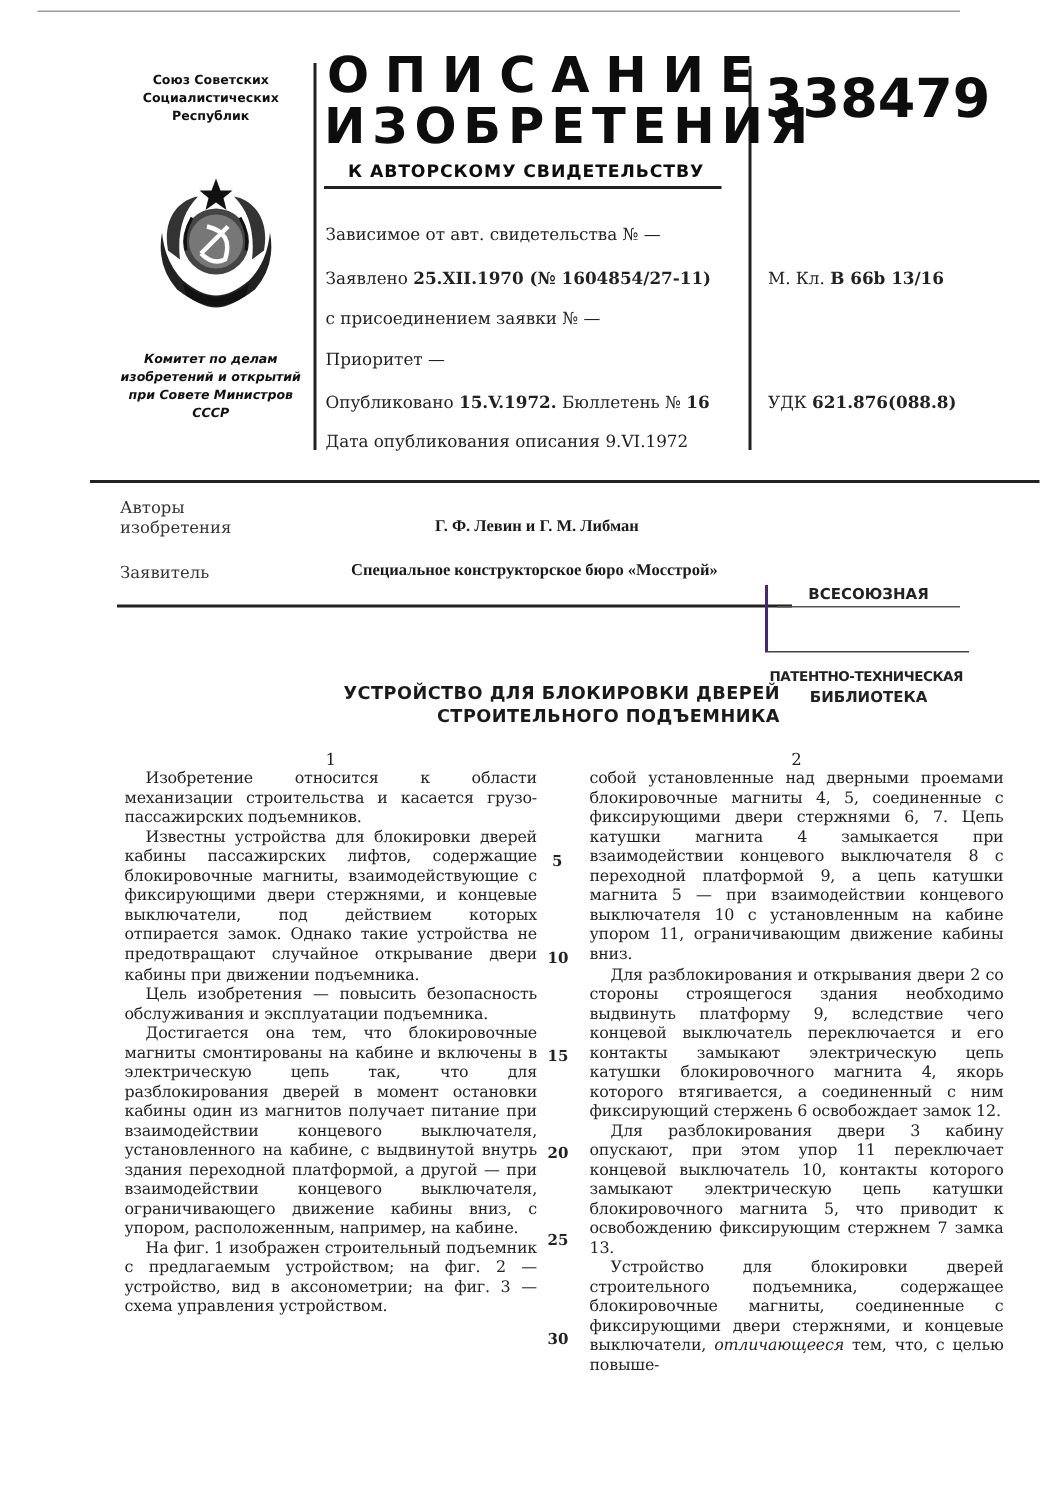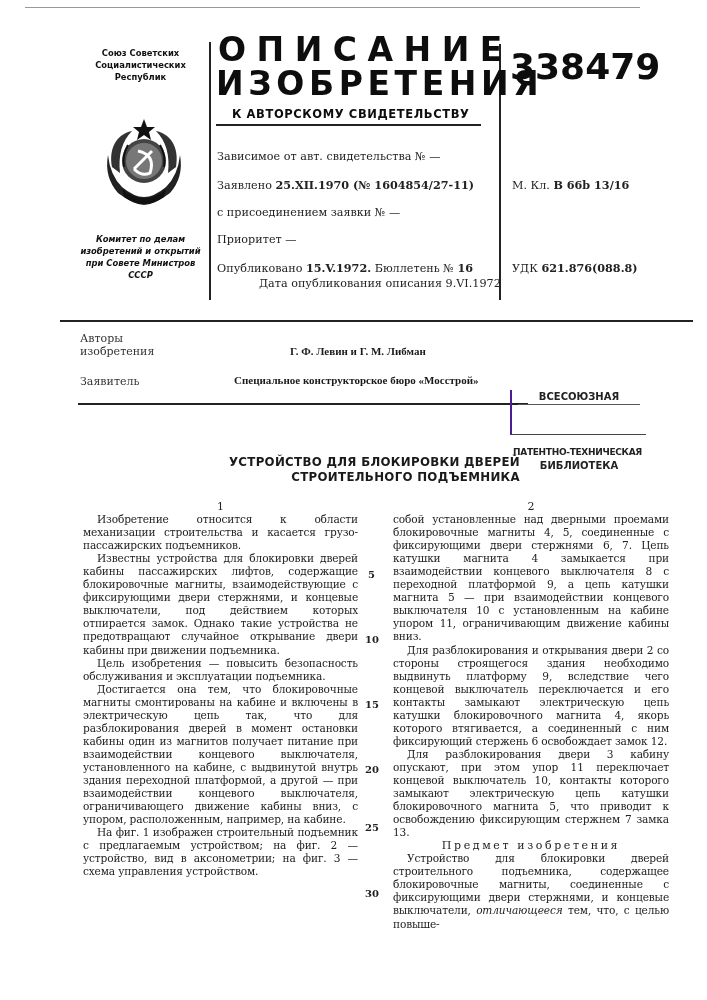--- a/index.html
+++ b/index.html
@@ -92,21 +92,21 @@
   <b>25.XII.1970 (№ 1604854/27-11)</b>
 </div>
 <div class="abs bib" style="left:217px; top:206px;">с присоединением заявки № —</div>
 <div class="abs bib" style="left:217px; top:233px;">Приоритет —</div>
 <div class="abs bib" style="left:217px; top:261px;">
   <span>Опубликовано</span>
   <b>15.V.1972.</b>
   <span>Бюллетень №</span>
   <b>16</b>
 </div>
-<div class="abs bib" style="left:217px; top:277px;margin-left:42px;">Дата опубликования описания 9.VI.1972</div>
+<div class="abs bib" style="left:217px; top:288px;">Дата опубликования описания 9.VI.1972</div>
 
 <div class="abs bib" style="left:512px; top:178px;">
   <span>М. Кл.</span>
   <b>В 66b 13/16</b>
 </div>
 <div class="abs bib" style="left:512px; top:261px;">
   <span>УДК</span>
   <b>621.876(088.8)</b>
 </div>
 
@@ -148,19 +148,18 @@
 <div class="ln" style="left:365px; top:699px;">15</div>
 <div class="ln" style="left:365px; top:764px;">20</div>
 <div class="ln" style="left:365px; top:822px;">25</div>
 <div class="ln" style="left:365px; top:888px;">30</div>
 
 <div class="col" style="left:393px; top:500px; width:276px;">
   <div class="colnum">2</div>
   <p class="noind">собой установленные над дверными проемами блокировочные магниты 4, 5, соединенные с фиксирующими двери стержнями 6, 7. Цепь катушки магнита 4 замыкается при взаимодействии концевого выключателя 8 с переходной платформой 9, а цепь катушки магнита 5 — при взаимодействии концевого выключателя 10 с установленным на кабине упором 11, ограничивающим движение кабины вниз.</p>
   <p>Для разблокирования и открывания двери 2 со стороны строящегося здания необходимо выдвинуть платформу 9, вследствие чего концевой выключатель переключается и его контакты замыкают электрическую цепь катушки блокировочного магнита 4, якорь которого втягивается, а соединенный с ним фиксирующий стержень 6 освобождает замок 12.</p>
   <p>Для разблокирования двери 3 кабину опускают, при этом упор 11 переключает концевой выключатель 10, контакты которого замыкают электрическую цепь катушки блокировочного магнита 5, что приводит к освобождению фиксирующим стержнем 7 замка 13.</p>
-  <p class="sub-head">Предмет изобретения</p>
   <p>
     <span>Устройство для блокировки дверей строительного подъемника, содержащее блокировочные магниты, соединенные с фиксирующими двери стержнями, и концевые выключатели,</span>
     <i>отличающееся</i>
     <span>тем, что, с целью повыше-</span>
   </p>
 </div>
 
 </body></html>

